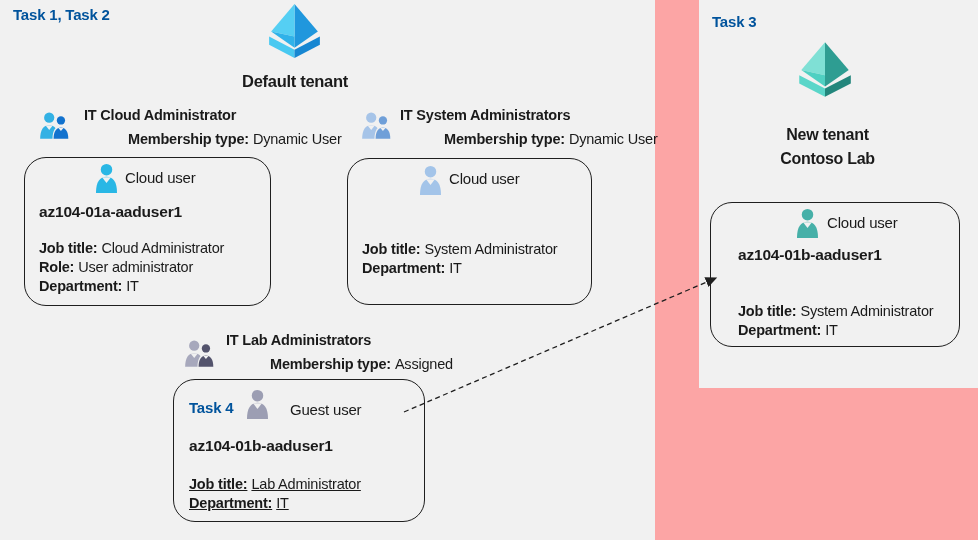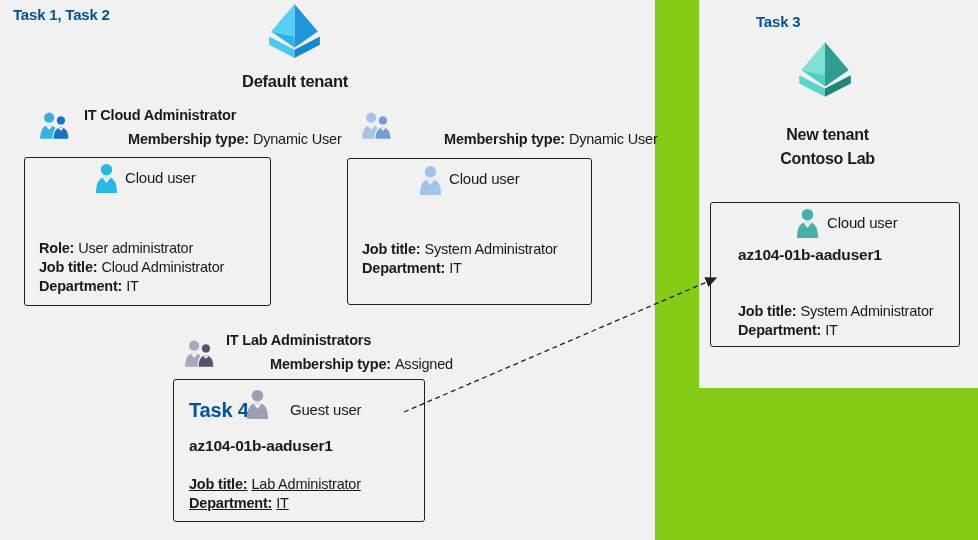--- a/index.html
+++ b/index.html
@@ -1,37 +1,37 @@
 <!DOCTYPE html>
 <html><head>
 <meta charset="utf-8">
 <style>
   * { margin:0; padding:0; box-sizing:border-box; }
   html,body { background:#ffffff; }
   body { font-family:"Liberation Sans","DejaVu Sans",sans-serif; color:#1a1a1a; }
-  #canvas { position:relative; width:978px; height:540px; background:#84cc16; overflow:hidden; }
+  #canvas { position:relative; width:978px; height:540px; background:#fca5a5; overflow:hidden; }
 
   .bg { position:absolute; background:#f1f1f1; }
   #bg-left  { left:0; top:0; width:655px; height:540px; }
   #bg-right { left:699px; top:0; width:279px; height:388px; }
 
   .abs { position:absolute; }
   .task-label { font-size:15px; font-weight:bold; color:#00539c; letter-spacing:-0.2px; }
   .tenant-title { font-size:16.5px; font-weight:bold; letter-spacing:-0.3px; text-align:center; }
   .group-title { font-size:14.5px; font-weight:bold; letter-spacing:-0.2px; white-space:nowrap; }
   .member-line { font-size:14.5px; letter-spacing:-0.2px; white-space:nowrap;margin-left:44px; }
   .member-line b { margin-right:4px; }
 
-  .card { position:absolute; border:1.5px solid #1f1f1f; border-radius:3px; background:transparent;padding-left:42px; }
+  .card { position:absolute; border:1.5px solid #1f1f1f; border-radius:22px; background:transparent;padding-left:42px; }
   .card-type { position:absolute; font-size:15px; letter-spacing:-0.2px; white-space:nowrap; }
   .card-name { position:absolute; font-size:15.5px; font-weight:bold; letter-spacing:-0.2px; white-space:nowrap; }
   .fields { position:absolute; font-size:14.5px; letter-spacing:-0.2px; }
   .fields .fl { line-height:19px; white-space:nowrap; }
   .fields .fl b { margin-right:4px; }
-  .card-task { position:absolute; font-size:20px; font-weight:bold; color:#00539c; letter-spacing:-0.2px; }
+  .card-task { position:absolute; font-size:15px; font-weight:bold; color:#00539c; letter-spacing:-0.2px; }
 
   svg.icon { position:absolute; display:block; }
   #arrow-layer { position:absolute; left:0; top:0; width:978px; height:540px; pointer-events:none; }
 </style>
 </head>
 <body>
 
 <div id="canvas">
 
   <div id="bg-left" class="bg"></div>
@@ -68,39 +68,41 @@
 
   <div class="card" style="left:24px; top:157px; width:247px; height:149px;">
     <svg class="icon" style="left:68px; top:5px;" width="27" height="31" viewBox="0 0 24 28">
       <g fill="#29B7E5">
         <circle cx="12" cy="6" r="5.2"></circle>
         <path d="M2.5 27 C2.5 17 6 12.5 12 12.5 C18 12.5 21.5 17 21.5 27 Z"></path>
       </g>
       <path d="M8 12.8 L12 18 L16 12.8 Z" fill="#f1f1f1"></path>
     </svg>
     <div class="card-type" style="left:100px; top:11px;">Cloud user</div>
+    <div class="card-name" style="left:14px; top:45px;">az104-01a-aaduser1</div>
     <div class="fields" style="left:14px; top:81px;">
+      <div class="fl"><b>Job title:</b><span>Cloud Administrator</span></div>
       <div class="fl"><b>Role:</b><span>User administrator</span></div>
-      <div class="fl"><b>Job title:</b><span>Cloud Administrator</span></div>
       <div class="fl"><b>Department:</b><span>IT</span></div>
     </div>
   </div>
 
   <svg class="icon" style="left:360px; top:112px;" width="32" height="28" viewBox="0 0 30 26">
     <g fill="#A6C4E8">
       <circle cx="10.5" cy="5.2" r="4.8"></circle>
       <path d="M2 25 C2 16.5 5.3 12 10.5 12 C15.7 12 19 16.5 19 25 Z"></path>
     </g>
     <path d="M7 12.3 L10.5 16.8 L14 12.3 Z" fill="#f1f1f1"></path>
     <g stroke="#f1f1f1" stroke-width="2" paint-order="stroke" fill="#6F9FD8">
       <circle cx="21.5" cy="7.8" r="3.9"></circle>
       <path d="M14.6 25 C14.6 18 17.2 14.3 21.5 14.3 C25.8 14.3 28.4 18 28.4 25 Z"></path>
     </g>
     <path d="M18.9 14.6 L21.5 17.8 L24.1 14.6 Z" fill="#f1f1f1" stroke="none"></path>
   </svg>
+  <div class="abs group-title" style="left:400px; top:107px;">IT System Administrators</div>
   <div class="abs member-line" style="left:400px; top:131px;">
     <b>Membership type:</b><span>Dynamic User</span>
   </div>
 
   <div class="card" style="left:347px; top:158px; width:245px; height:147px;">
     <svg class="icon" style="left:69px; top:6px;" width="27" height="31" viewBox="0 0 24 28">
       <g fill="#A3C4E9">
         <circle cx="12" cy="6" r="5.2"></circle>
         <path d="M2.5 27 C2.5 17 6 12.5 12 12.5 C18 12.5 21.5 17 21.5 27 Z"></path>
       </g>
@@ -140,21 +142,21 @@
       <path d="M8 12.8 L12 18 L16 12.8 Z" fill="#f1f1f1"></path>
     </svg>
     <div class="card-type" style="left:116px; top:21px;">Guest user</div>
     <div class="card-name" style="left:15px; top:57px;">az104-01b-aaduser1</div>
     <div class="fields" style="left:15px; top:95px;text-decoration:underline;">
       <div class="fl"><b>Job title:</b><span>Lab Administrator</span></div>
       <div class="fl"><b>Department:</b><span>IT</span></div>
     </div>
   </div>
 
-  <div class="abs task-label" style="left:712px; top:13px;margin-left:44px;">Task 3</div>
+  <div class="abs task-label" style="left:712px; top:13px;">Task 3</div>
 
   <svg class="icon" style="left:792px; top:41px;" width="66" height="60" viewBox="0 0 64 58">
     <polygon points="32,1 55,28 32,44" fill="#2E9D92"></polygon>
     <polygon points="32,1 9,28 32,33" fill="#7FE0D5"></polygon>
     <polygon points="9,28 32,44 32,33" fill="#4FD0C2"></polygon>
     <polygon points="7,33 32,46 32,54 7,41" fill="#5AD6C9"></polygon>
     <polygon points="32,46 57,33 57,41 32,54" fill="#23867C"></polygon>
   </svg>
 
   <div class="abs tenant-title" style="left:735px; top:150px; width:185px; font-size:16px;">Contoso Lab</div>

